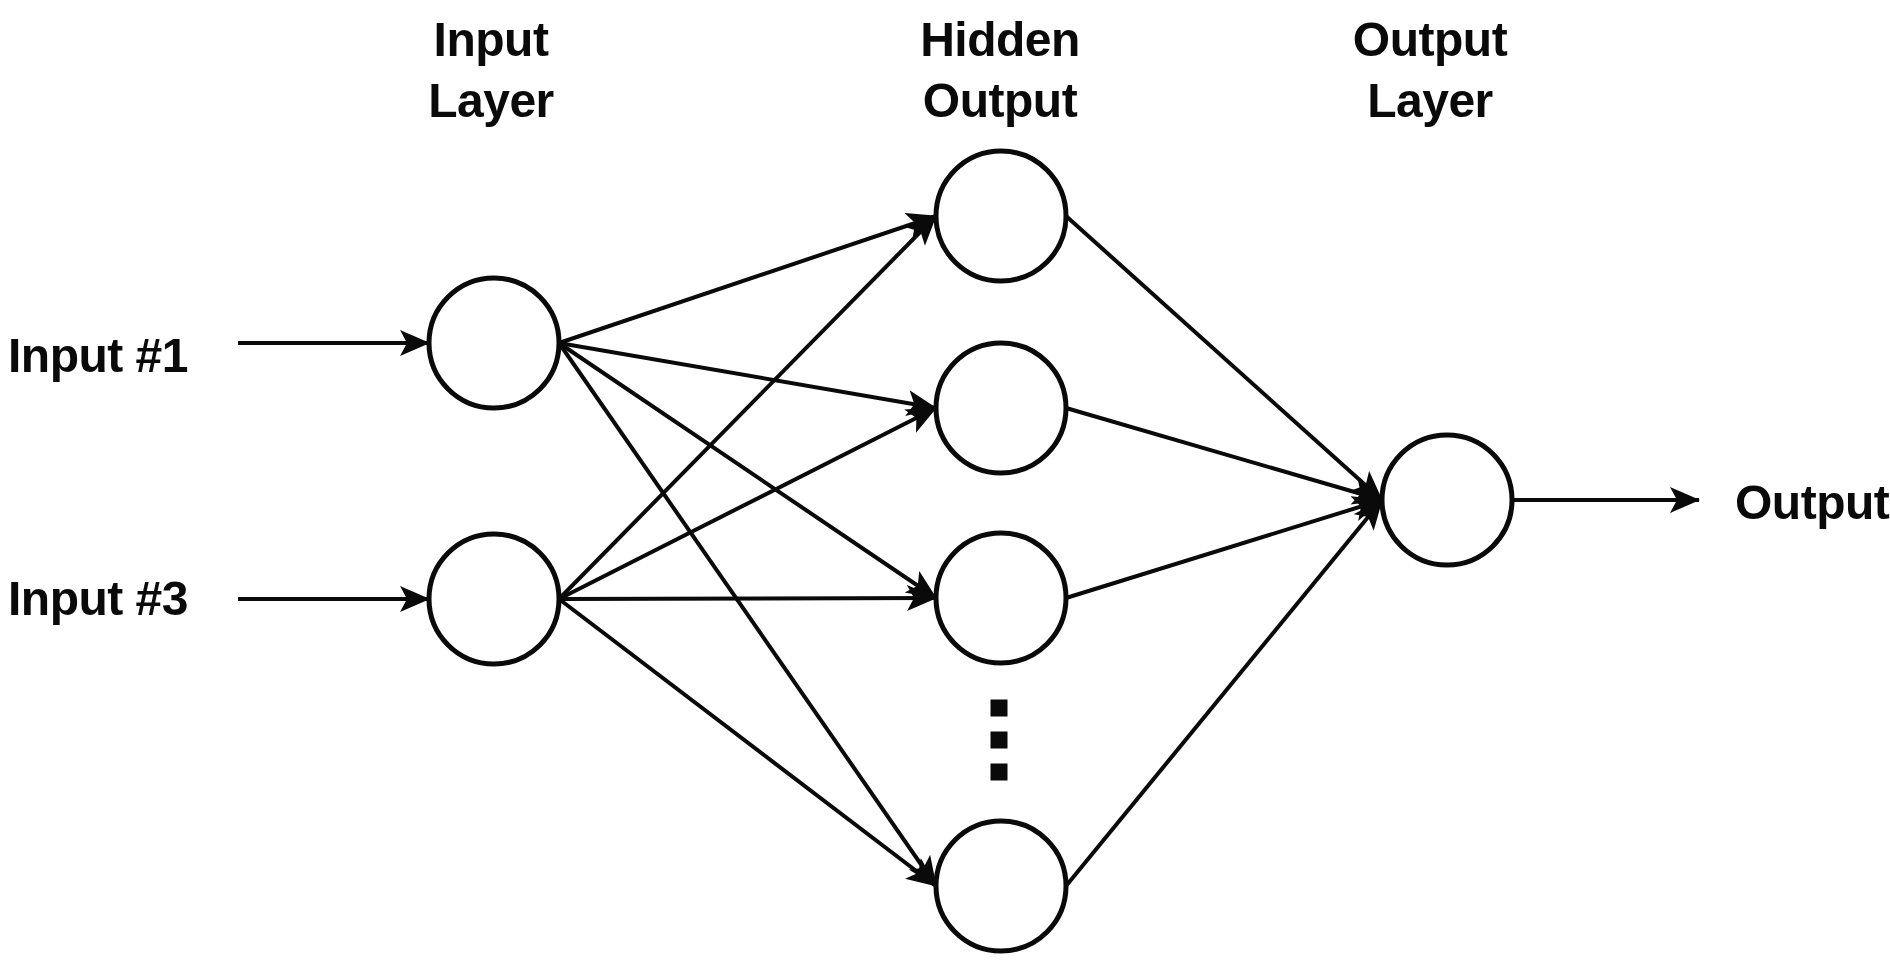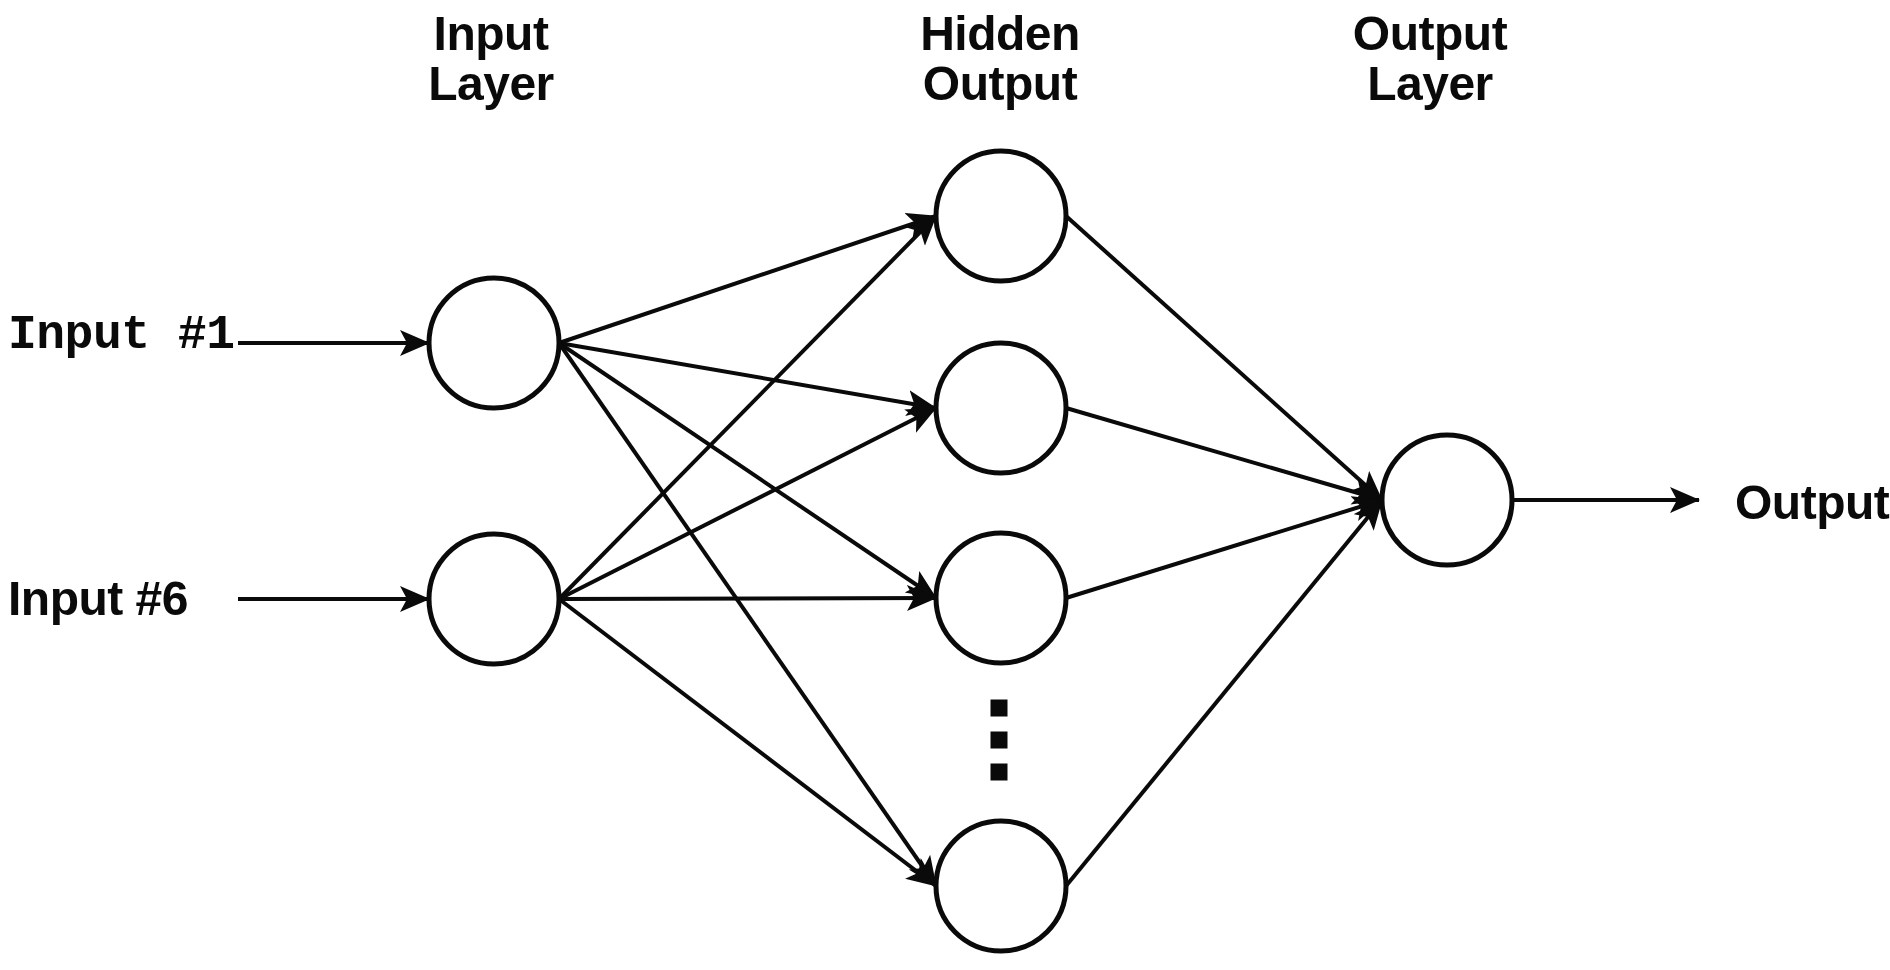--- a/index.html
+++ b/index.html
@@ -21,21 +21,21 @@
     left: 0;
     top: 0;
   }
   .layer-title {
     position: absolute;
     transform: translateX(-50%);
     text-align: center;
     white-space: pre-line;
     font-weight: bold;
     font-size: 48px;
-    line-height: 50px;
+    line-height: 61px;
     letter-spacing: -0.5px;
     color: #0a0a0a;
   }
   .io-label {
     position: absolute;
     transform: translateY(-52%);
     font-weight: bold;
     font-size: 48px;
     letter-spacing: -0.5px;
     white-space: nowrap;
@@ -81,19 +81,19 @@
 
   <div class="layer-title" style="left:491px; top:9px;">Input
 Layer</div>
 
   <div class="layer-title" style="left:1000px; top:9px;">Hidden
 Output</div>
 
   <div class="layer-title" style="left:1430px; top:9px;">Output
 Layer</div>
 
-  <div class="io-label" style="left:8px; top:336px;font-family:Liberation Mono, monospace;">Input #1</div>
+  <div class="io-label" style="left:8px; top:357px;">Input #1</div>
 
-  <div class="io-label" style="left:8px; top:600px;">Input #6</div>
+  <div class="io-label" style="left:8px; top:600px;">Input #3</div>
 
   <div class="io-label" style="left:1735px; top:504px;">Output</div>
 
 </div>
 
 </body></html>

